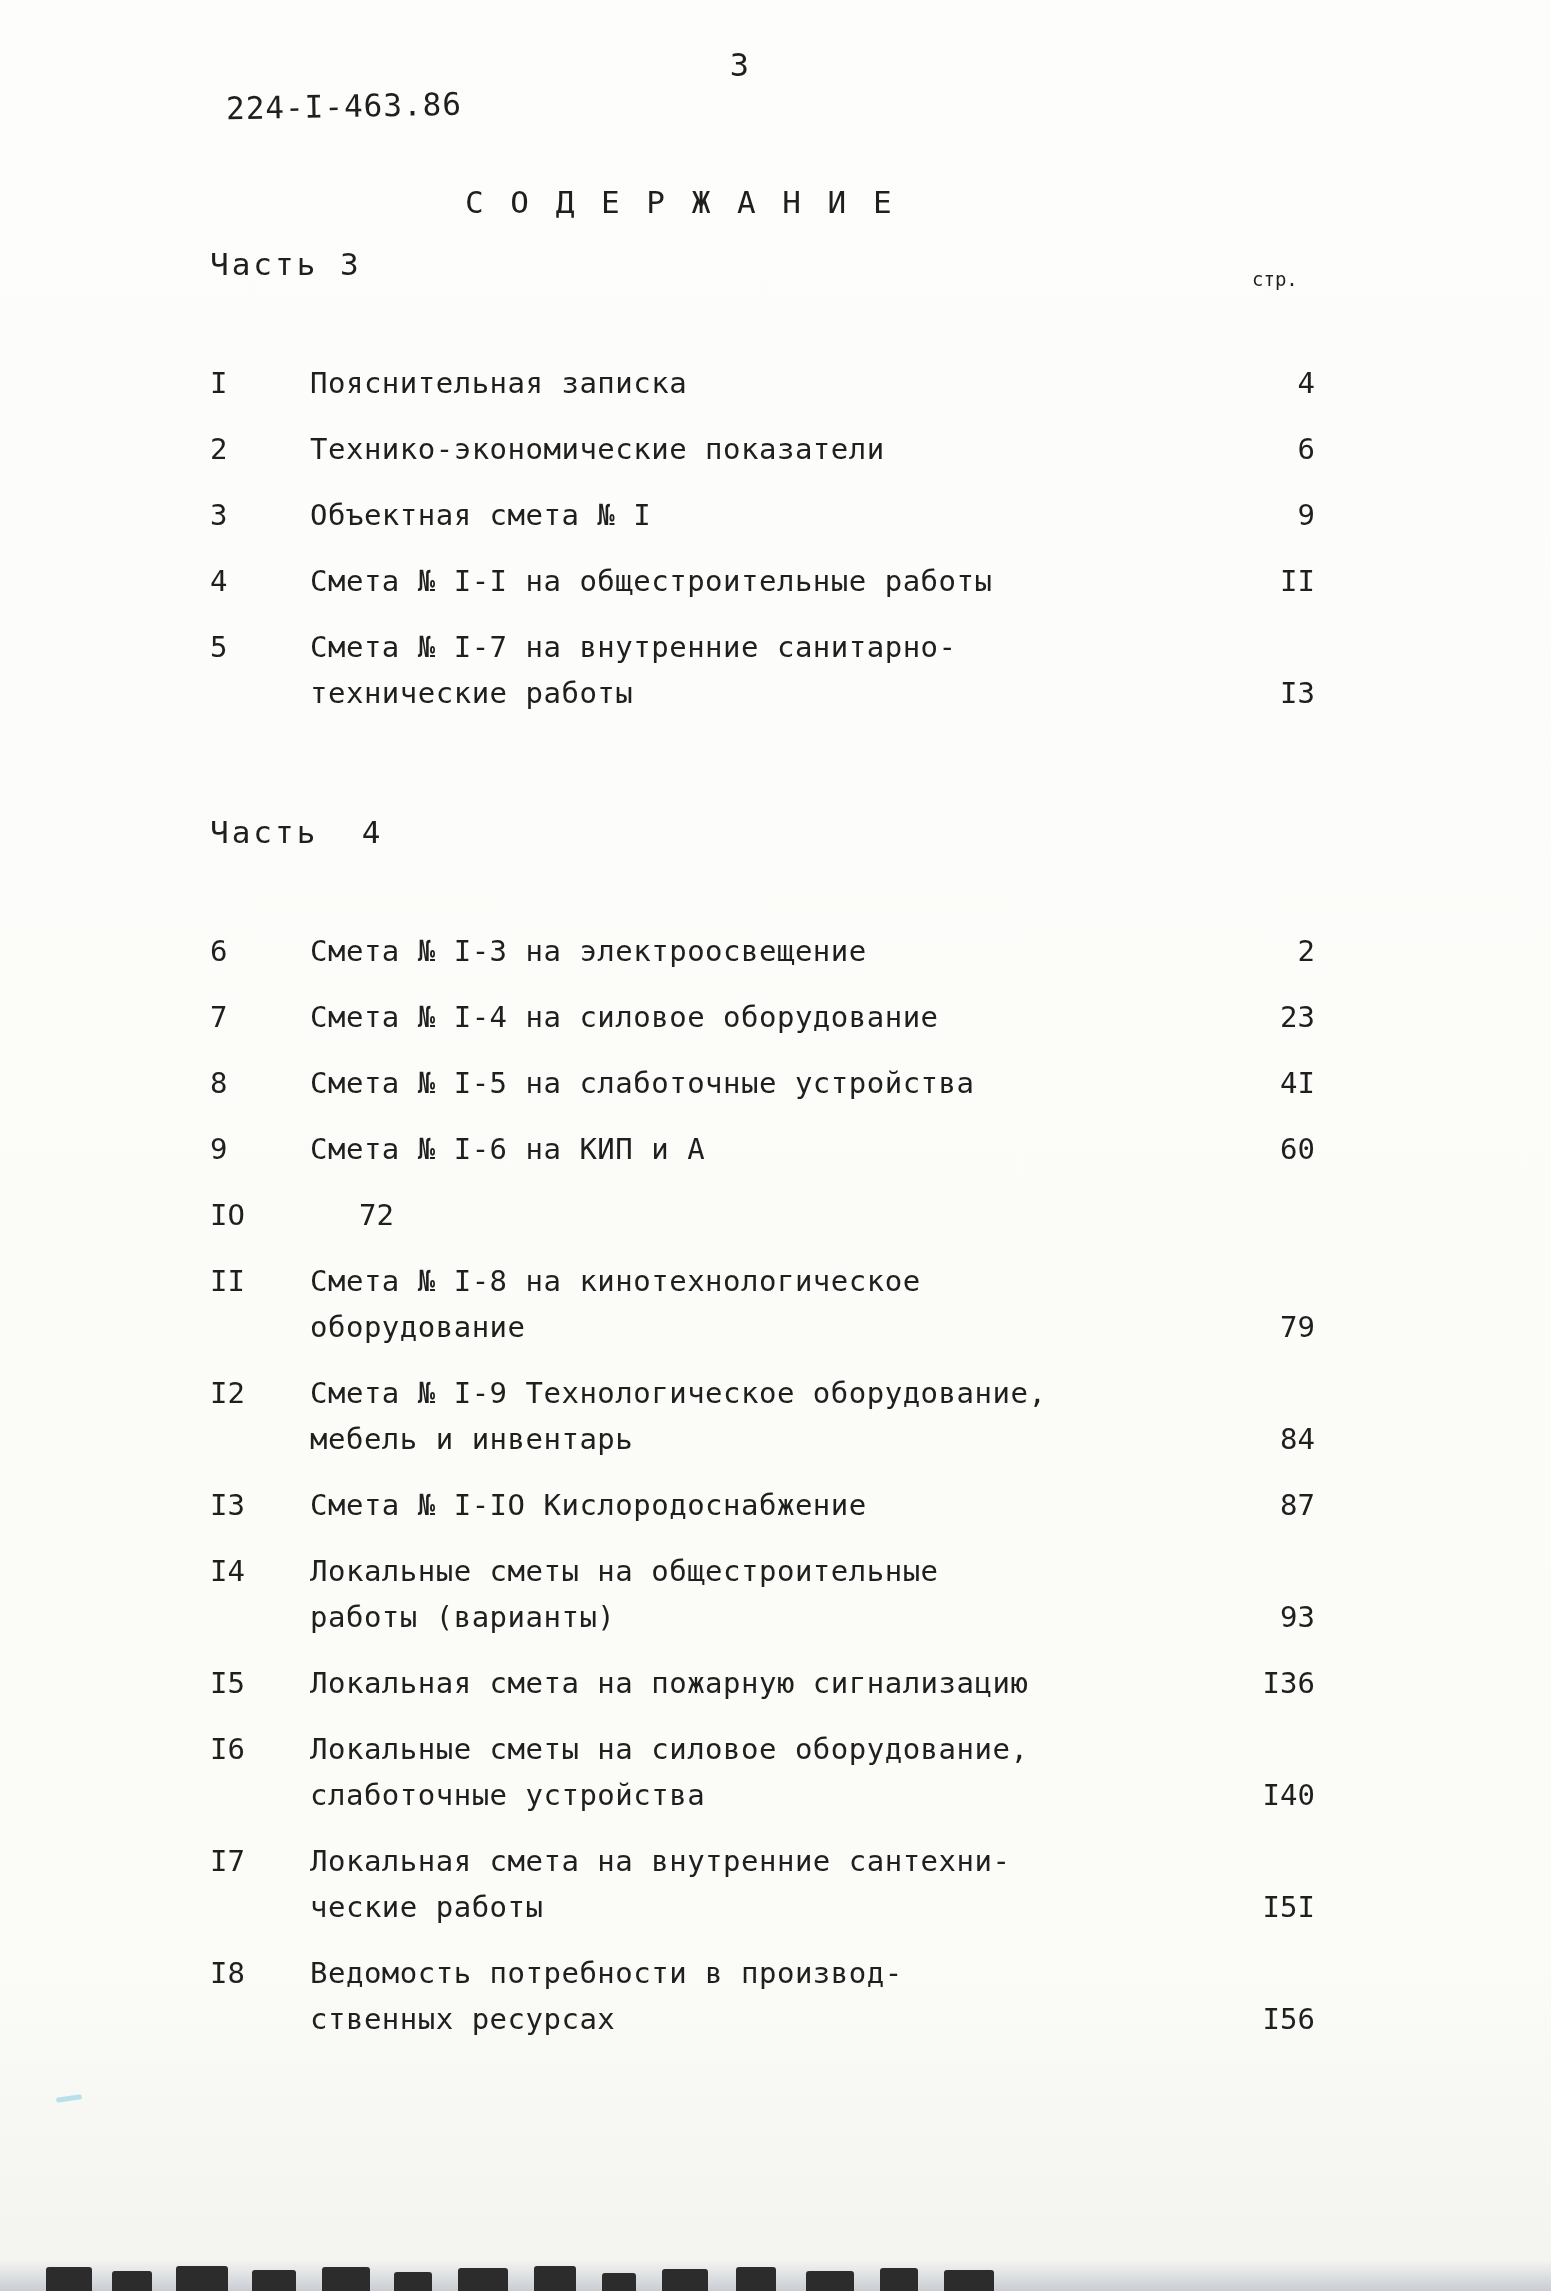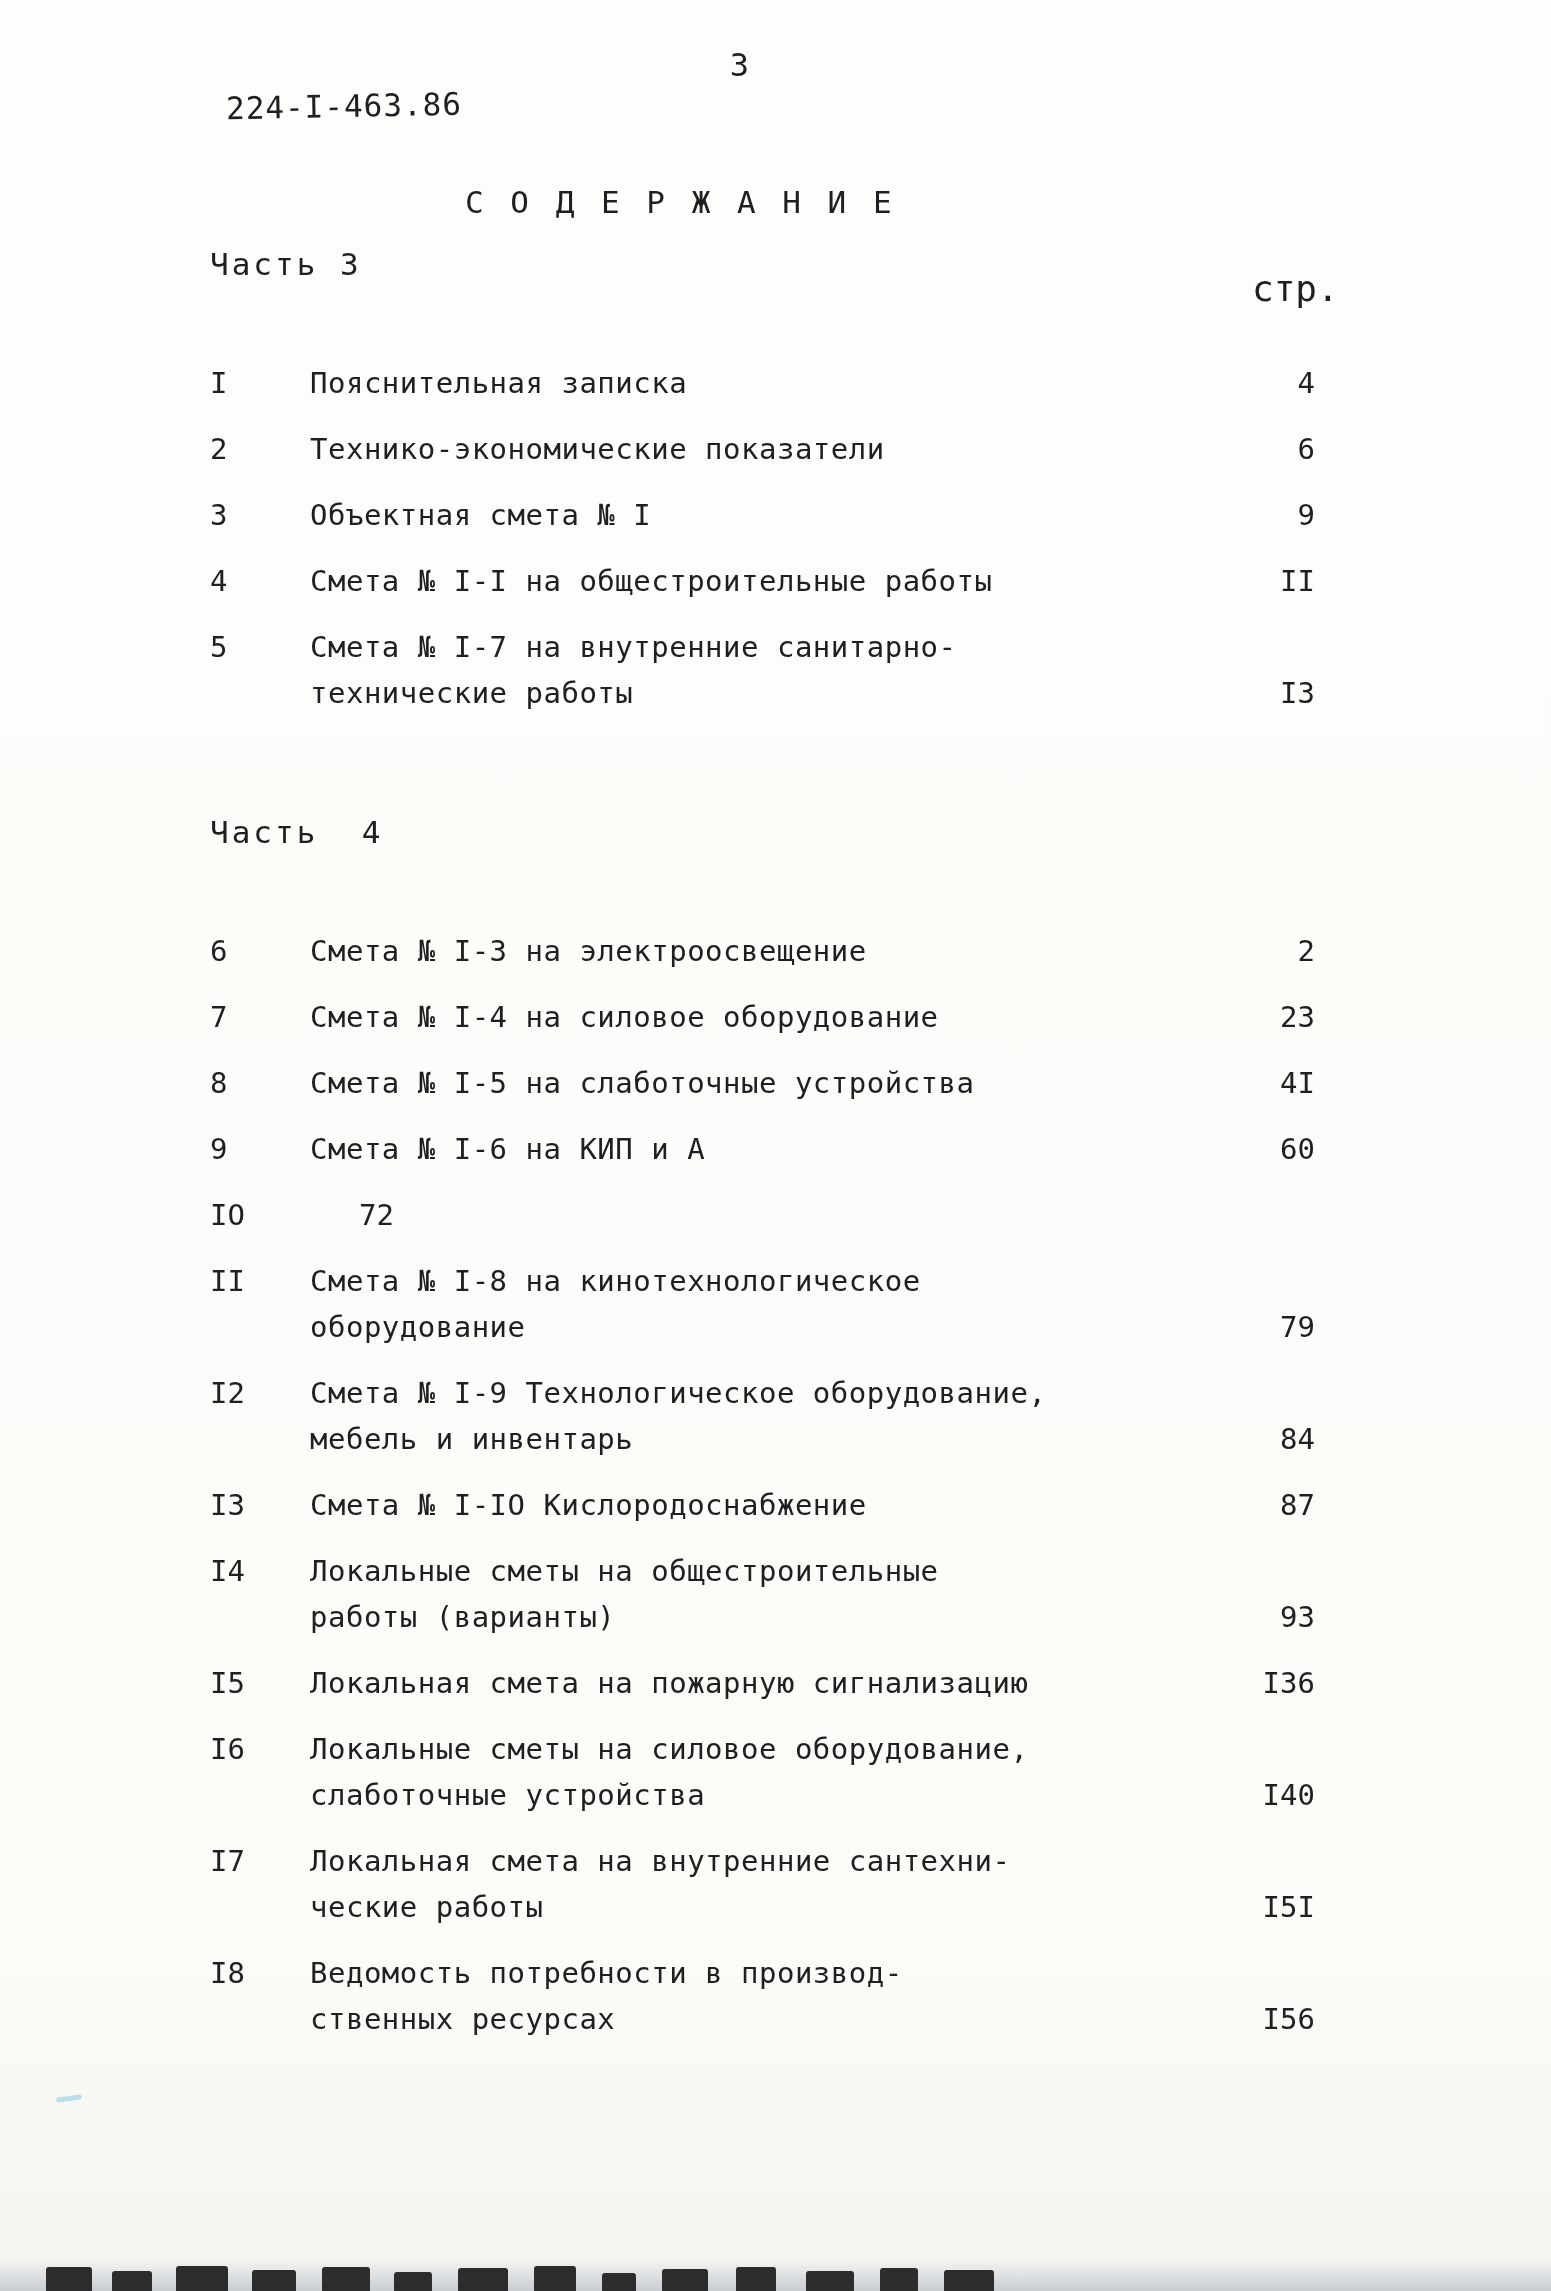--- a/index.html
+++ b/index.html
@@ -41,21 +41,21 @@
     left: 465px;
     font-size: 31px;
     letter-spacing: 4px;
     white-space: pre;
     margin-top: 44px;
   }
   .page-col-header {
     position: absolute;
     top: 268px;
     left: 1252px;
-    font-size: 36px;
+    font-size: 19px;
   }
 
   
   .content {
     position: absolute;
     top: 240px;
     left: 210px;
     width: 1105px;
   }
   .section-heading {

